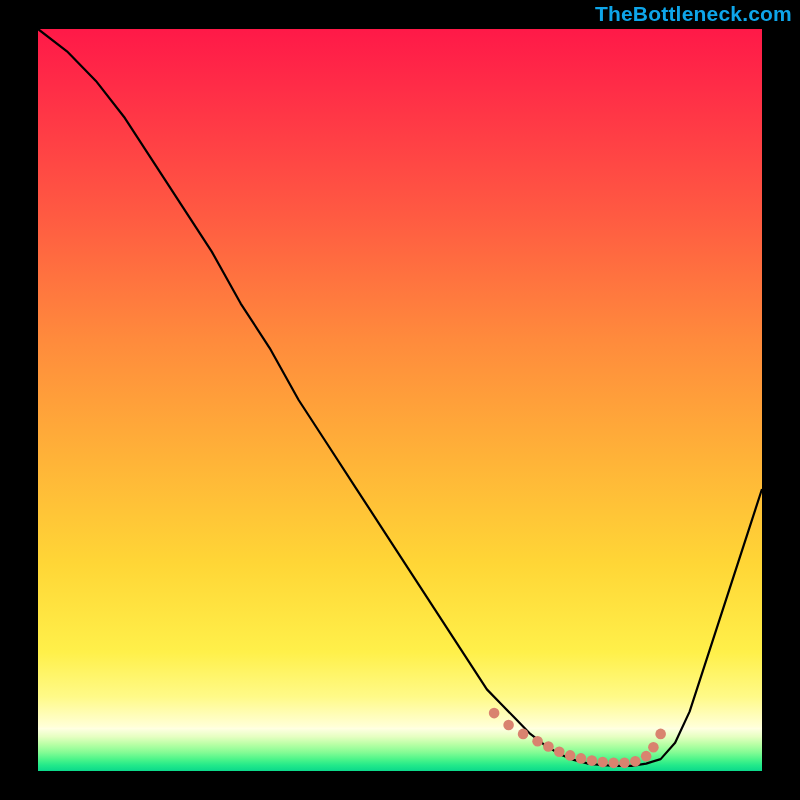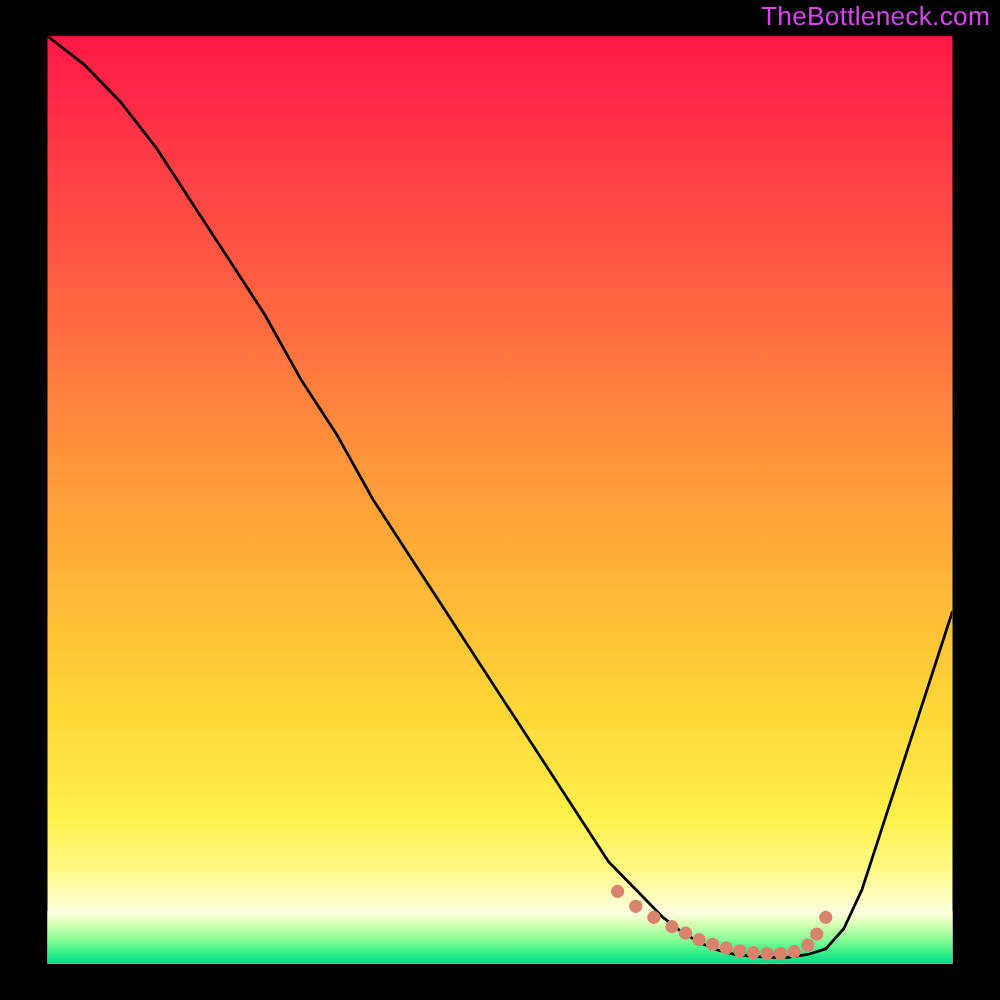--- a/index.html
+++ b/index.html
@@ -14,23 +14,23 @@
   .frame {
     position: relative;
     width: 800px;
     height: 800px;
     background: #000;
   }
   .watermark {
     position: absolute;
     top: 2px;
     right: 8px;
-    color: #d946ef;
+    color: #0ea5e9;
     font-size: 21px;
-    font-weight: 400;
+    font-weight: 700;
     letter-spacing: 0.2px;
     z-index: 10;
     user-select: none;
   }
   .plot-area {
     position: absolute;
     left: 38px;
     top: 29px;
     width: 724px;
     height: 742px;

